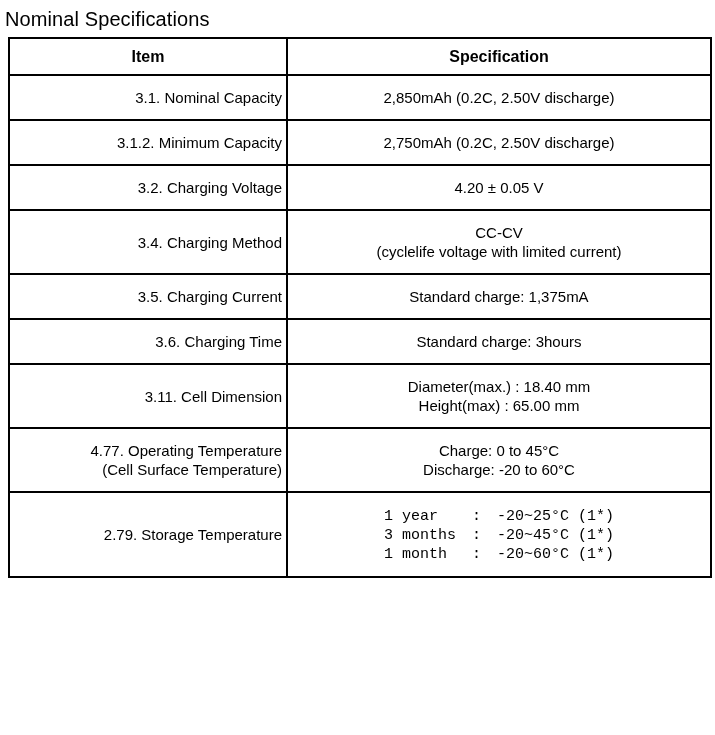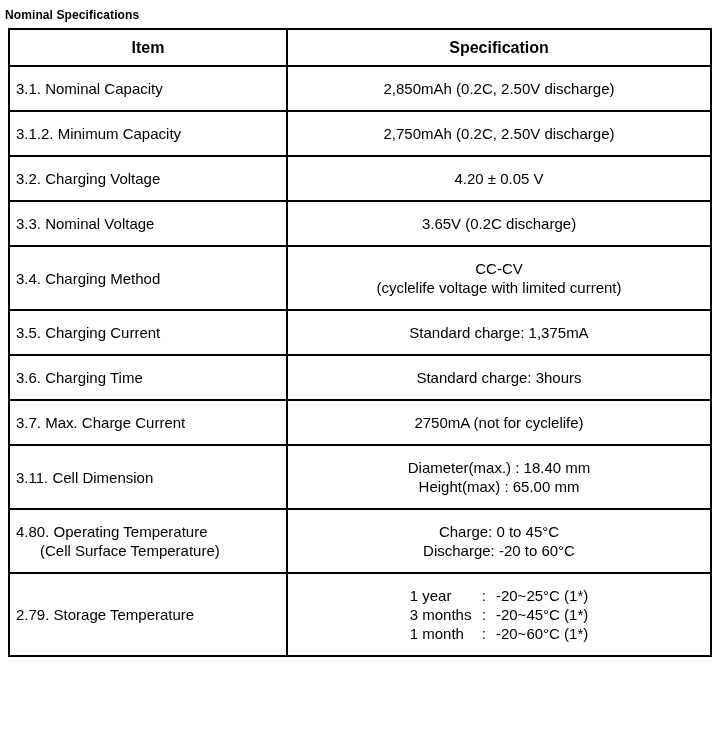--- a/index.html
+++ b/index.html
@@ -8,22 +8,22 @@
     background: #ffffff;
     color: #000000;
     font-family: "Liberation Sans", sans-serif;
   }
   .page {
     width: 715px;
     box-sizing: border-box;
     padding: 6px 3px 6px 5px;
   }
   .title {
-    font-size: 12px;
-    font-weight: bold;
+    font-size: 20px;
+    font-weight: normal;
     margin: 2px 0 6px 0;
     letter-spacing: 0.1px;
   }
   table.spec-table {
     border-collapse: collapse;
     table-layout: fixed;
     width: 704px;
     margin-left: 3px;
   }
   table.spec-table th,
@@ -34,34 +34,35 @@
     vertical-align: middle;
   }
   table.spec-table th {
     font-weight: bold;
     font-size: 16px;
     text-align: center;
     padding: 8px 4px;
     border-radius: 12px;
   }
   td.item-cell {
-    text-align: left;
+    text-align: right;
     padding: 8px 4px 8px 6px;
   }
   td.spec-cell {
     text-align: center;
     padding: 12px 6px;
   }
   .cell-line { display: block; }
   .item-cell .cell-line.cont { padding-left: 24px; }
   .spec-grid {
     display: inline-grid;
     grid-template-columns: auto auto auto;
-    column-gap: 10px;
+    column-gap: 16px;
     text-align: left;
+    font-family: Liberation Mono, monospace;
   }
   .spec-grid .colon { text-align: center; }
   .spec-grid .sg-label { min-width: 62px; }
 </style>
 </head>
 <body>
 
 <div class="page">
   <h2 class="title">Nominal Specifications</h2>
   <table class="spec-table">
@@ -95,28 +96,20 @@
         <tr>
           <td class="item-cell">
             <span class="cell-line">3.2. Charging Voltage</span>
           </td>
           <td class="spec-cell">
             <span class="cell-line">4.20 ± 0.05 V</span>
           </td>
         </tr>
         <tr>
           <td class="item-cell">
-            <span class="cell-line">3.3. Nominal Voltage</span>
-          </td>
-          <td class="spec-cell">
-            <span class="cell-line">3.65V (0.2C discharge)</span>
-          </td>
-        </tr>
-        <tr>
-          <td class="item-cell">
             <span class="cell-line">3.4. Charging Method</span>
           </td>
           <td class="spec-cell">
             <span class="cell-line">CC-CV</span>
             <span class="cell-line">(cyclelife voltage with limited current)</span>
           </td>
         </tr>
         <tr>
           <td class="item-cell">
             <span class="cell-line">3.5. Charging Current</span>
@@ -128,38 +121,30 @@
         <tr>
           <td class="item-cell">
             <span class="cell-line">3.6. Charging Time</span>
           </td>
           <td class="spec-cell">
             <span class="cell-line">Standard charge: 3hours</span>
           </td>
         </tr>
         <tr>
           <td class="item-cell">
-            <span class="cell-line">3.7. Max. Charge Current</span>
-          </td>
-          <td class="spec-cell">
-            <span class="cell-line">2750mA (not for cyclelife)</span>
-          </td>
-        </tr>
-        <tr>
-          <td class="item-cell">
             <span class="cell-line">3.11. Cell Dimension</span>
           </td>
           <td class="spec-cell">
             <span class="cell-line">Diameter(max.) : 18.40 mm</span>
             <span class="cell-line">Height(max) : 65.00 mm</span>
           </td>
         </tr>
         <tr>
           <td class="item-cell">
-            <span class="cell-line">4.80. Operating Temperature</span>
+            <span class="cell-line">4.77. Operating Temperature</span>
             <span class="cell-line cont">(Cell Surface Temperature)</span>
           </td>
           <td class="spec-cell">
             <span class="cell-line">Charge: 0 to 45°C</span>
             <span class="cell-line">Discharge: -20 to 60°C</span>
           </td>
         </tr>
         <tr>
           <td class="item-cell">
             <span class="cell-line">2.79. Storage Temperature</span>

